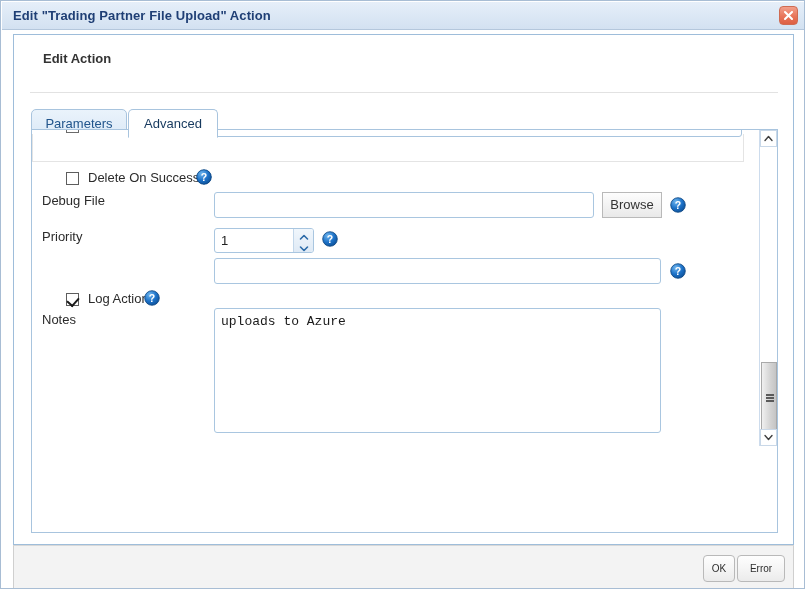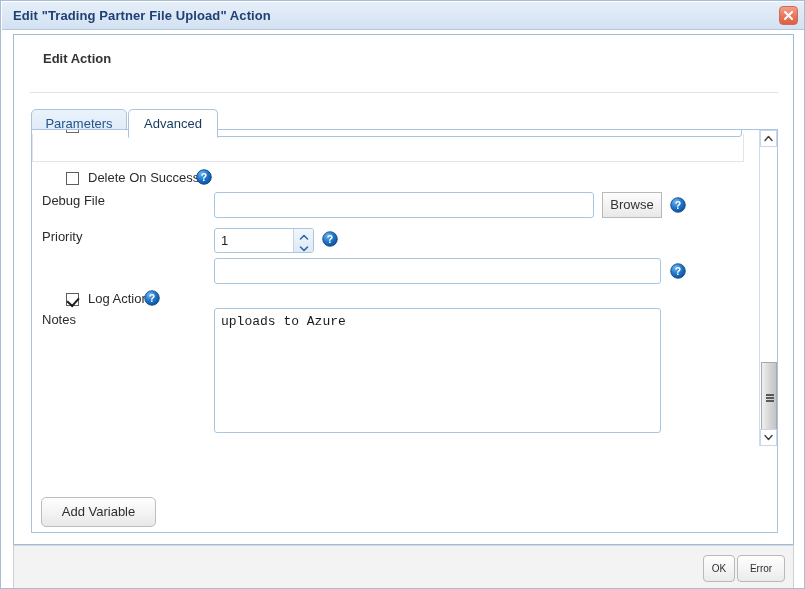--- a/index.html
+++ b/index.html
@@ -450,21 +450,20 @@
           </div>
         </div>
         <div class="sb-arrow" id="sb-down">
           <svg width="15" height="15" viewBox="0 0 15 15">
             <path d="M4 5.5 L7.5 9.5 L11 5.5" stroke="#3f3f3f" stroke-width="1.4" fill="none" stroke-linecap="round" stroke-linejoin="round"></path>
           </svg>
         </div>
       </div>
     </div>
 
-    <div class="abtn" id="btn-addvar">Add Variable</div>
   </div>
 
   <div id="footer">
     <div class="fbtn" id="btn-ok">OK</div>
     <div class="fbtn" id="btn-cancel">Error</div>
   </div>
 
 </div>
 
 </body></html>

